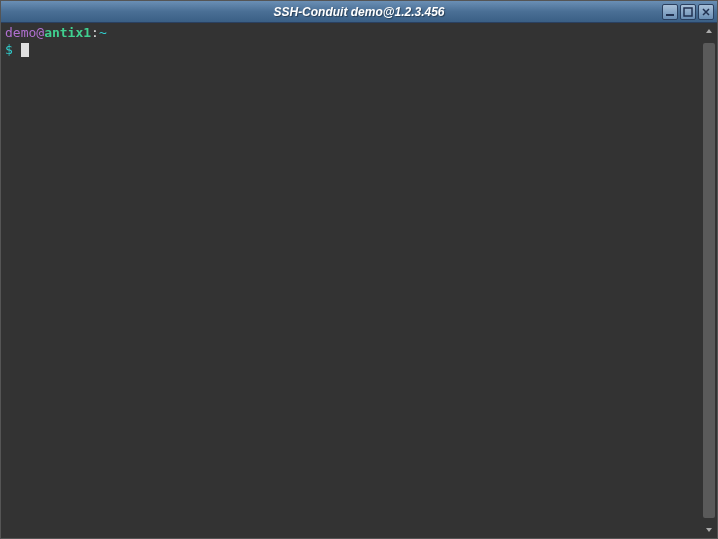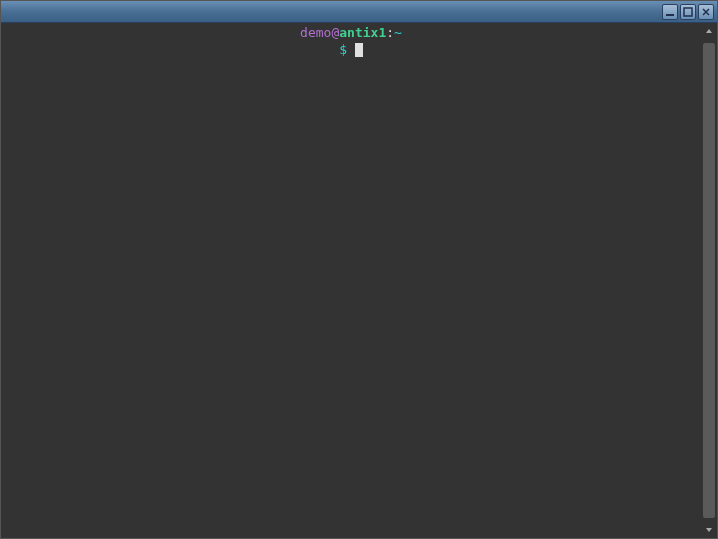--- a/index.html
+++ b/index.html
@@ -74,21 +74,20 @@
     }
     .terminal {
       flex: 1;
       background: #333333;
       color: #e0e0e0;
       font-family: "DejaVu Sans Mono", monospace;
       font-size: 13px;
       padding: 2px 4px;
       line-height: 1.3;
       white-space: pre;
-      text-align: center;
     }
     .prompt-user { color: #b070d0; }
     .prompt-at { color: #b070d0; }
     .prompt-host { color: #40d090; font-weight: bold; }
     .prompt-colon { color: #e0e0e0; }
     .prompt-path { color: #30d0d0; }
     .prompt-sym { color: #30d0d0; }
     .cursor {
       display: inline-block;
       width: 8px;
@@ -123,20 +122,21 @@
     .scroll-up { top: 0; }
     .scroll-down { bottom: 0; }
     .scroll-stepper svg { width: 8px; height: 8px; fill: #aaa; }
   </style>
 </head>
 <body>
 
 <div class="window">
 
   <div class="titlebar">
+    <span class="titlebar-title">SSH-Conduit  demo@1.2.3.456</span>
     <div class="titlebar-buttons">
       <div class="titlebar-btn">
         <svg viewBox="0 0 10 10">
             <rect x="1" y="7" width="8" height="2" fill="#203050"></rect>
           </svg>
       </div>
       <div class="titlebar-btn">
         <svg viewBox="0 0 10 10">
             <rect x="1" y="1" width="8" height="8" fill="none" stroke="#203050" stroke-width="1.5"></rect>
           </svg>

